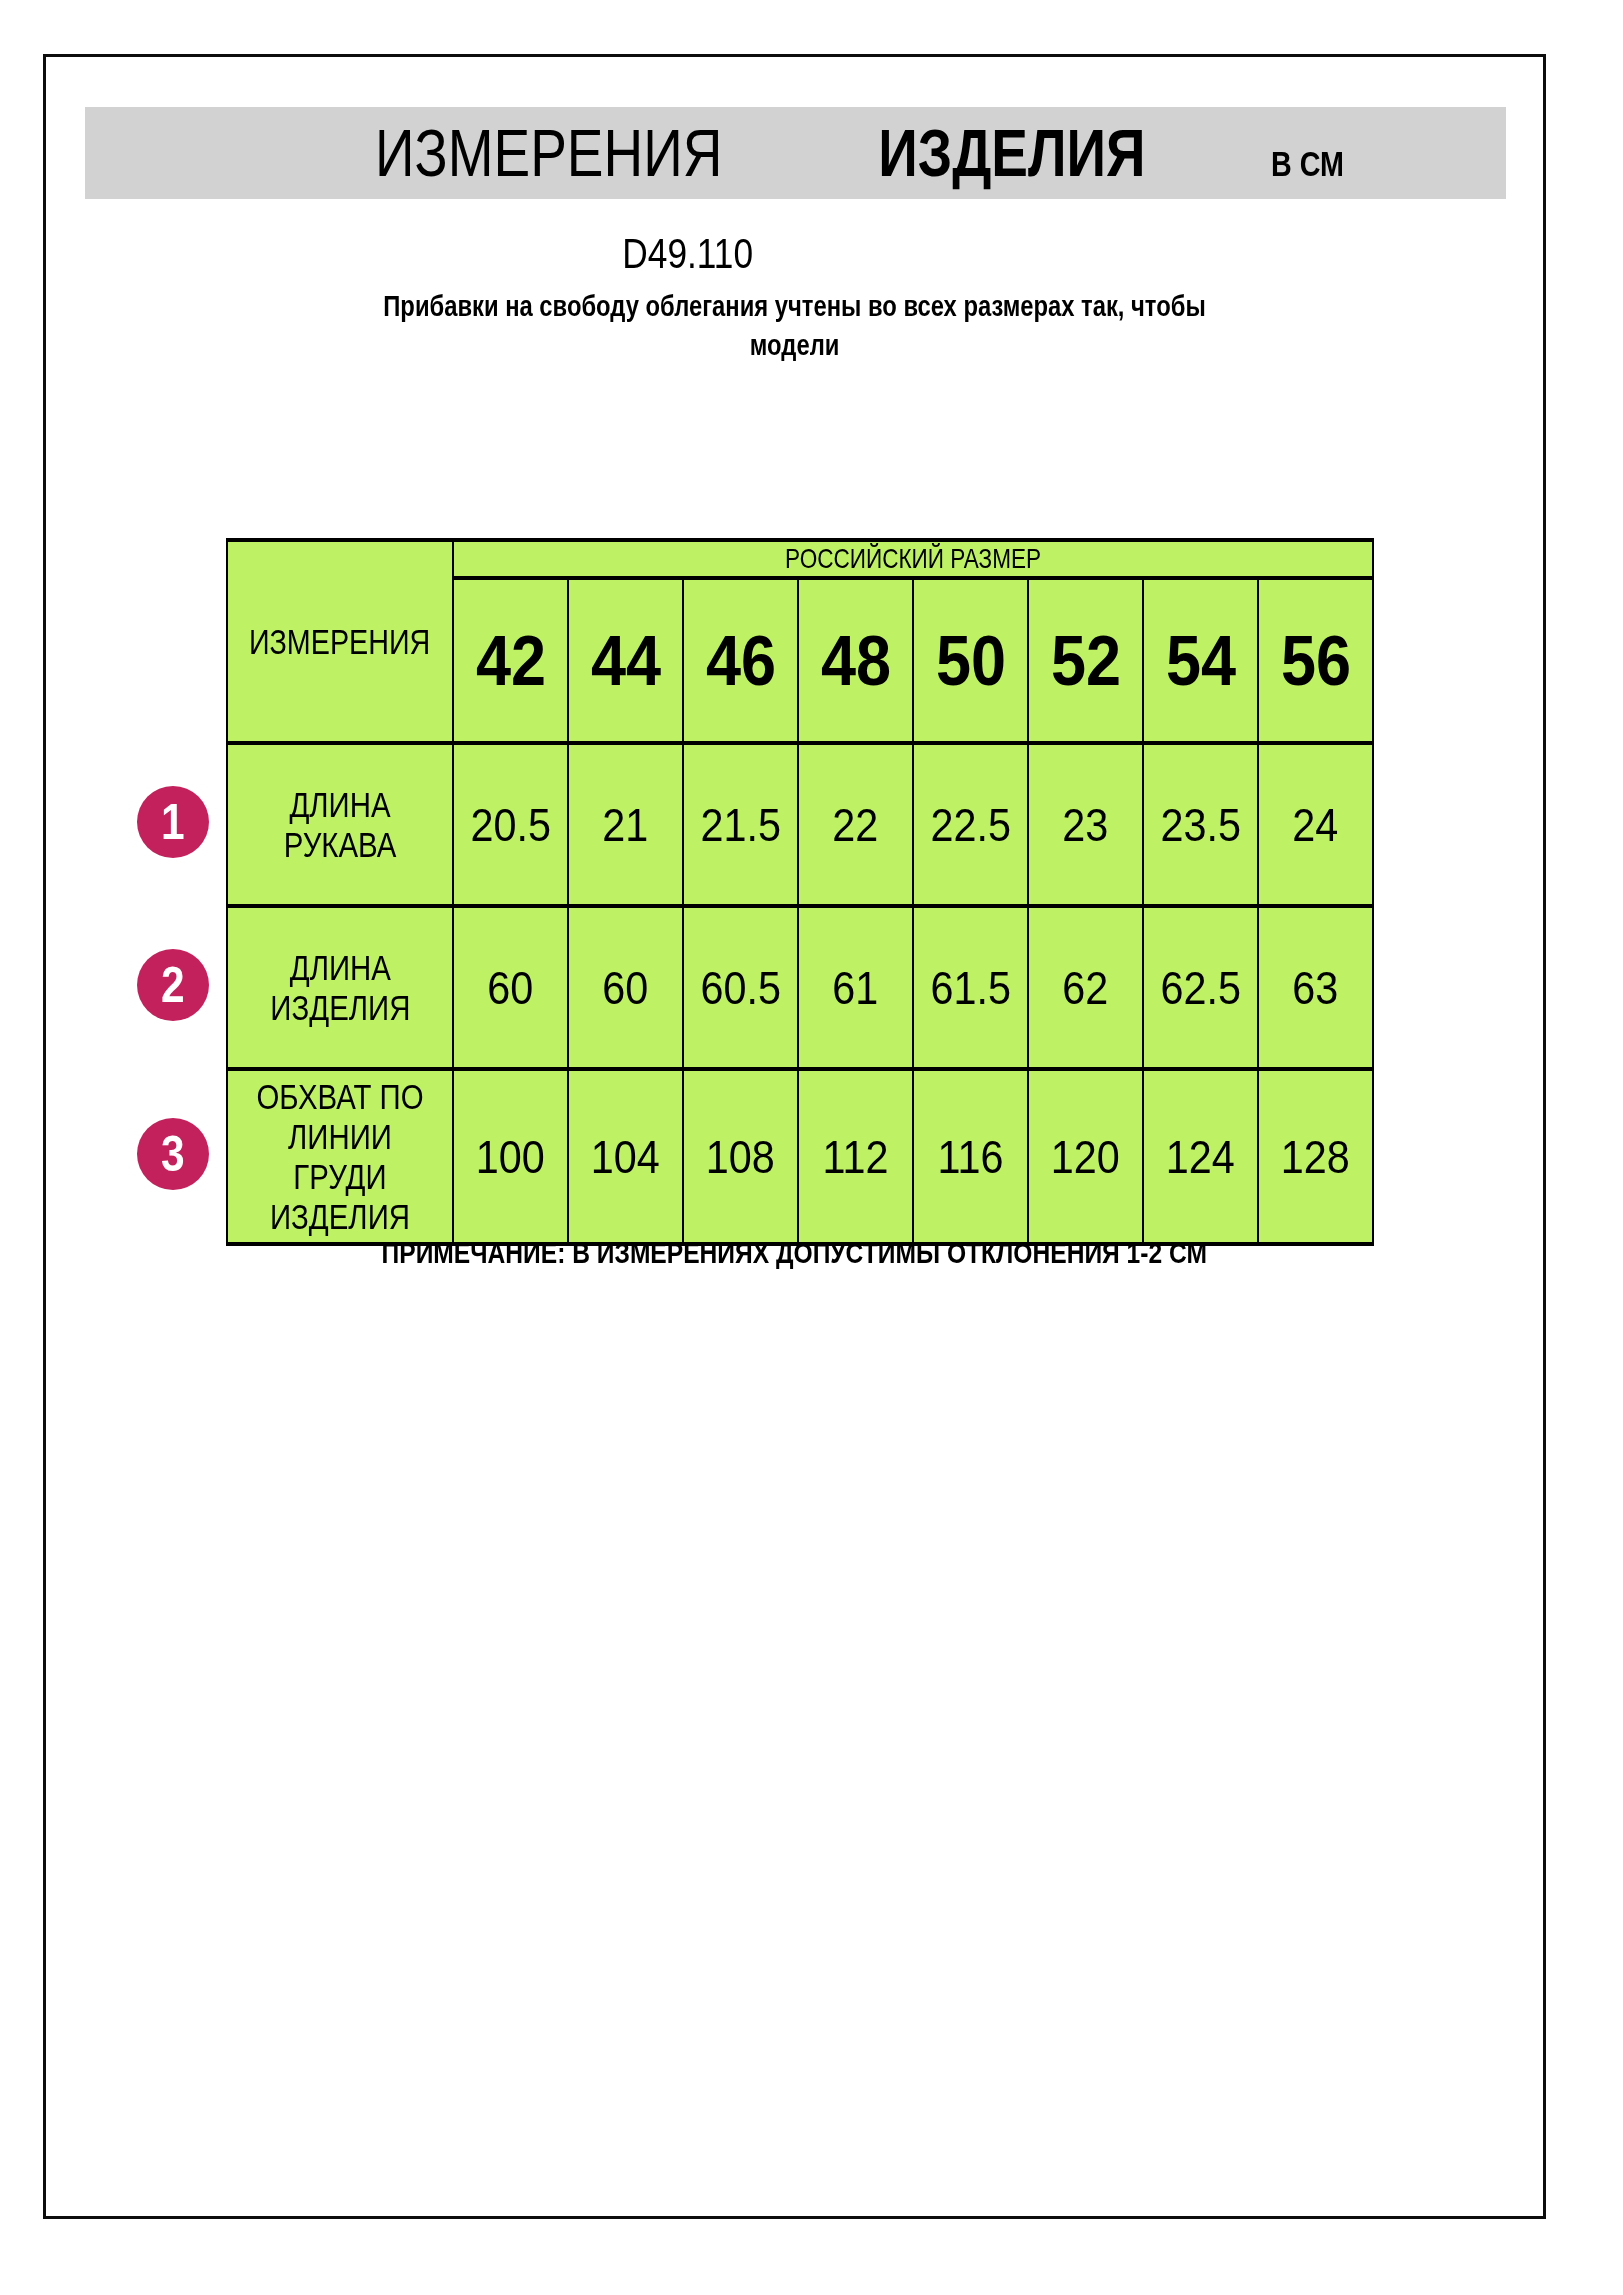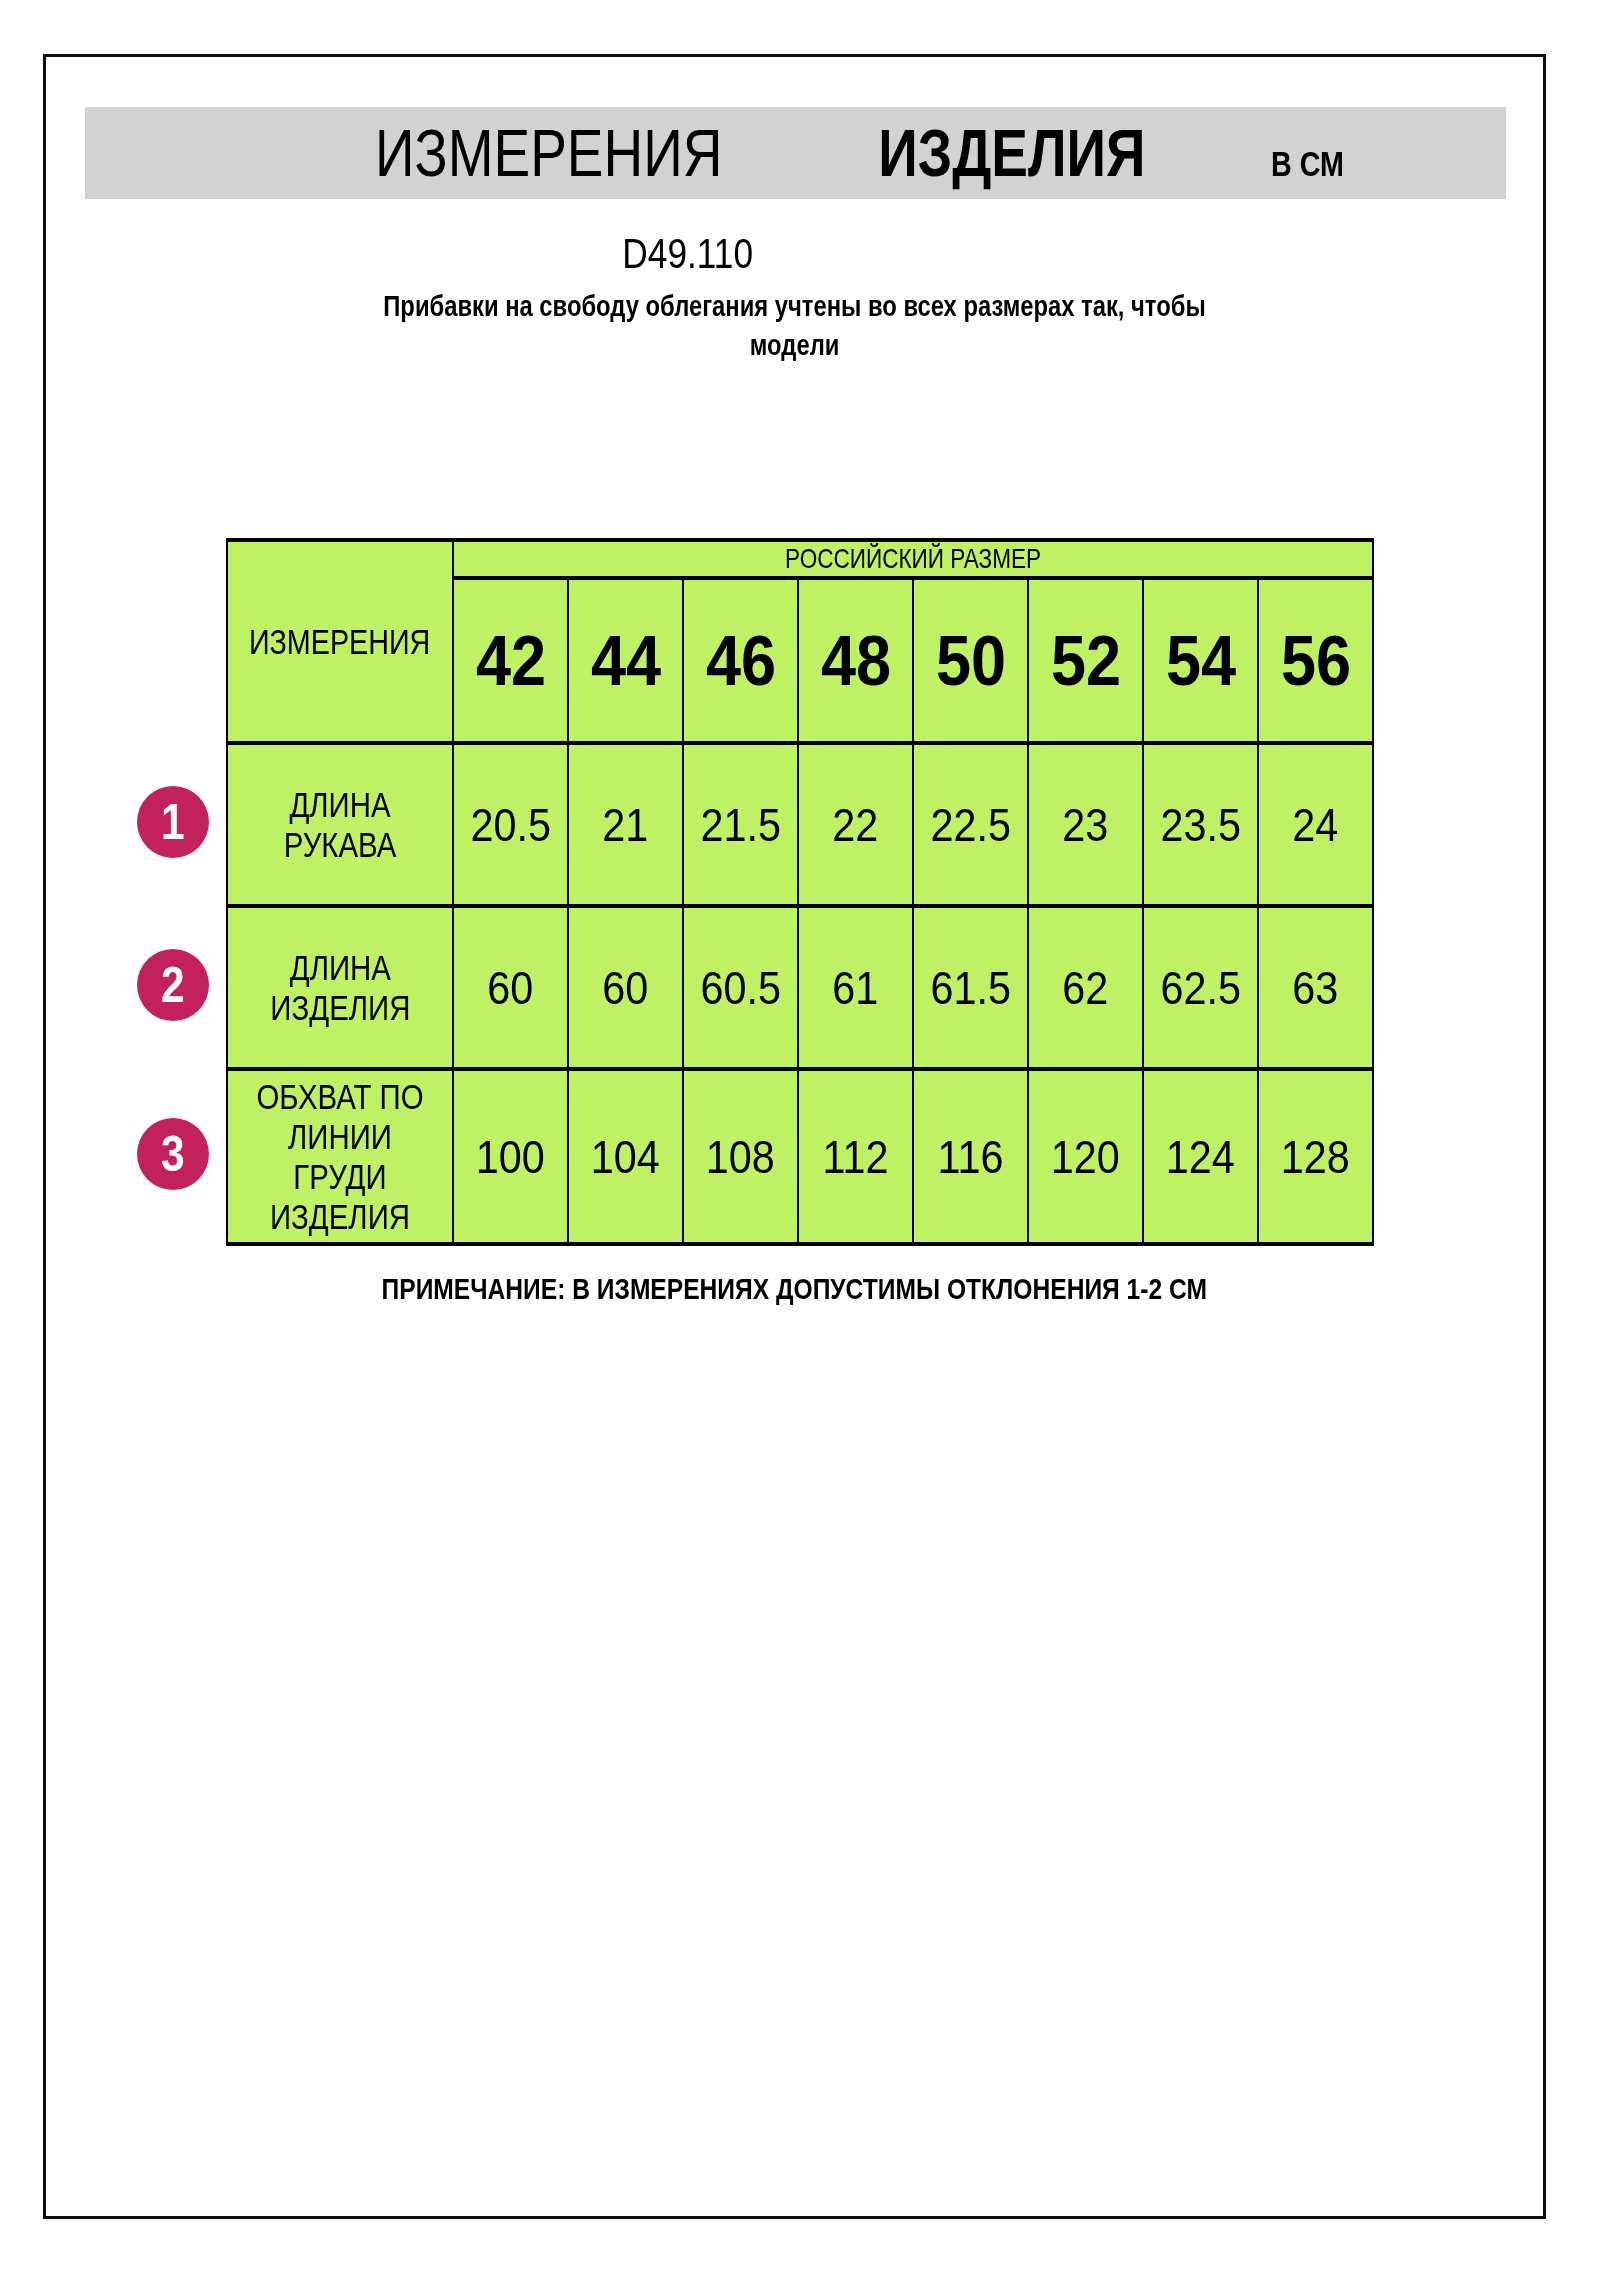--- a/index.html
+++ b/index.html
@@ -70,21 +70,21 @@
     position:absolute;left:137px;width:72px;height:72px;border-radius:50%;
     background:var(--accent);
     display:flex;align-items:center;justify-content:center;
   }
   .step-badge span{color:#ffffff;font-size:50px;font-weight:700;transform:scaleX(0.85);}
   .badge-1{top:786px;}
   .badge-2{top:949px;}
   .badge-3{top:1118px;}
   
   .note-line{
-    position:absolute;left:43px;top:1272px;width:1503px;
+    position:absolute;left:43px;top:1236px;width:1503px;
     text-align:center;font-size:30px;font-weight:700;
   }
 </style>
 </head>
 <body>
 
 <div class="page-frame"></div>
 
 <div class="title-bar">
   <span class="title-main cond">ИЗМЕРЕНИЯ</span>

